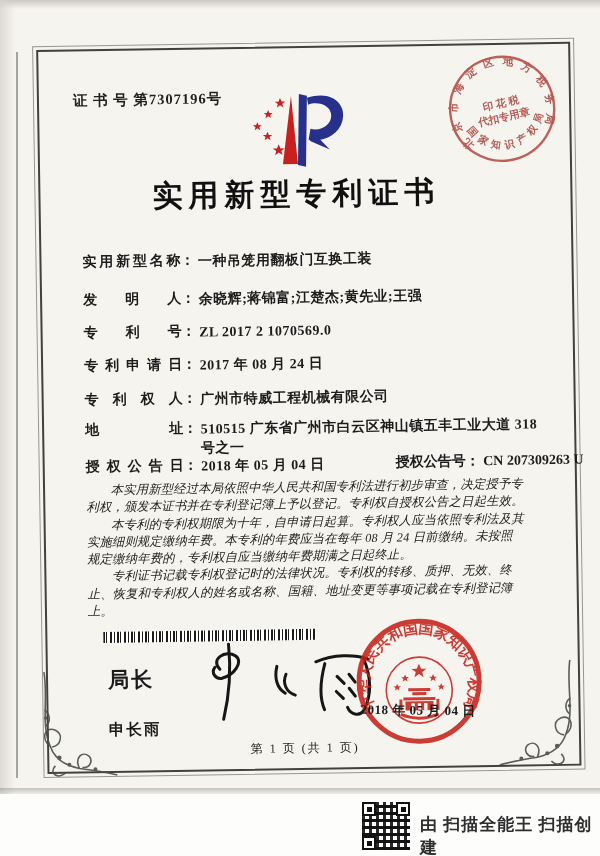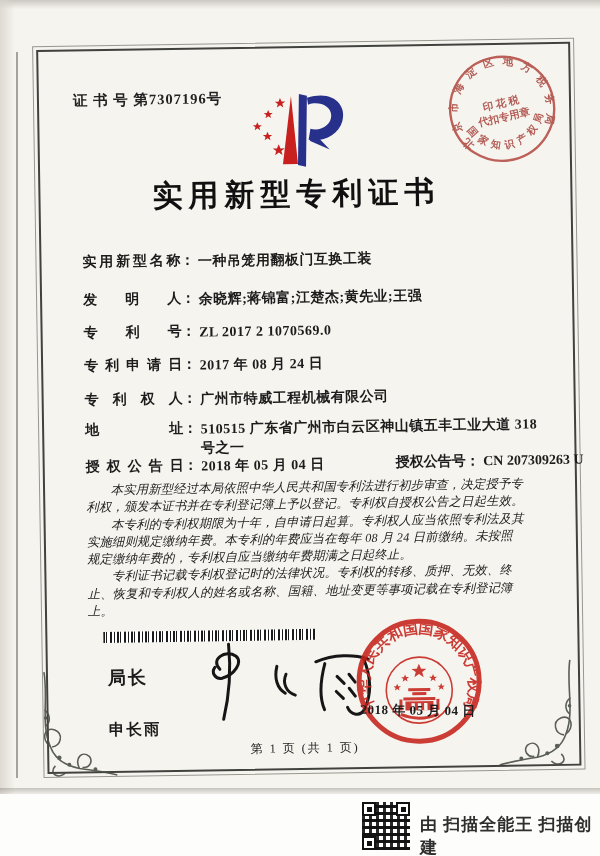--- a/index.html
+++ b/index.html
@@ -39,21 +39,21 @@
   
   .paras{left:85px;top:479px;width:438px;color:#222;}
   .paras p{margin:0;font-size:12.3px;line-height:17.3px;text-indent:2em;font-style:italic;
     font-weight:500;letter-spacing:.2px;}
 
   .barcode{left:100px;top:629px;width:212px;height:11px;
     background:repeating-linear-gradient(90deg,
       #1b1b1b 0 1.5px,#fff 1.5px 3px,#1b1b1b 3px 4px,#fff 4px 6.5px,
       #1b1b1b 6.5px 9px,#fff 9px 10.5px,#1b1b1b 10.5px 11.5px,#fff 11.5px 14px);}
 
-  .dir-title{left:104px;top:663px;font-size:18px;font-weight:700;color:#1b1b1b;letter-spacing:2px;}
+  .dir-title{left:104px;top:663px;font-size:21px;font-weight:700;color:#1b1b1b;letter-spacing:2px;}
   .dir-name{left:104px;top:693px;font-size:15.5px;font-weight:700;color:#1b1b1b;letter-spacing:2px;margin-top:24px;}
 
   .sig{left:178px;top:636px;}
   .seal{left:350px;top:618px;opacity:.88;}
   .seal-date{left:356px;top:704px;width:160px;font-size:13px;font-weight:700;color:#1d1d1d;
     letter-spacing:.5px;transform:rotate(1.6deg);white-space:nowrap;}
   .page-info{left:0;top:740px;width:600px;text-align:center;font-size:12px;color:#222;
     letter-spacing:2px;font-weight:500;}
 
   .stamp{left:449px;top:54px;opacity:.85;transform:rotate(-12deg);}

